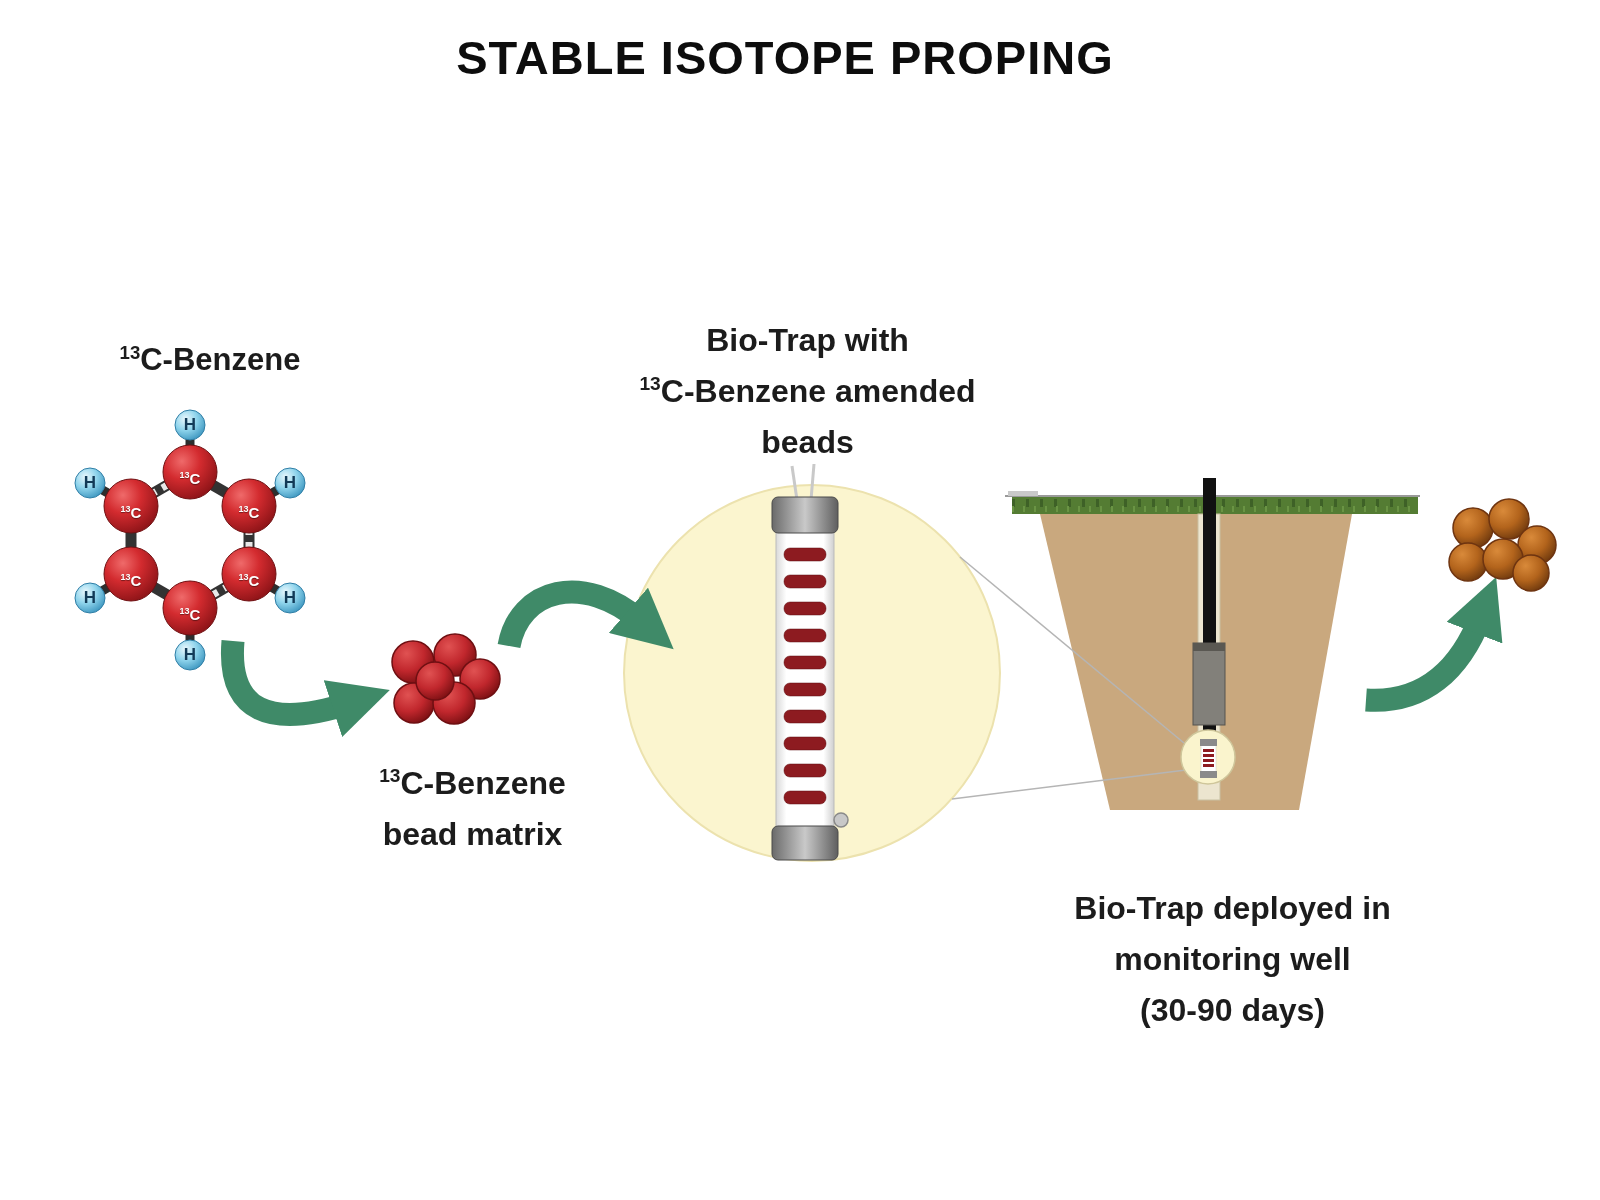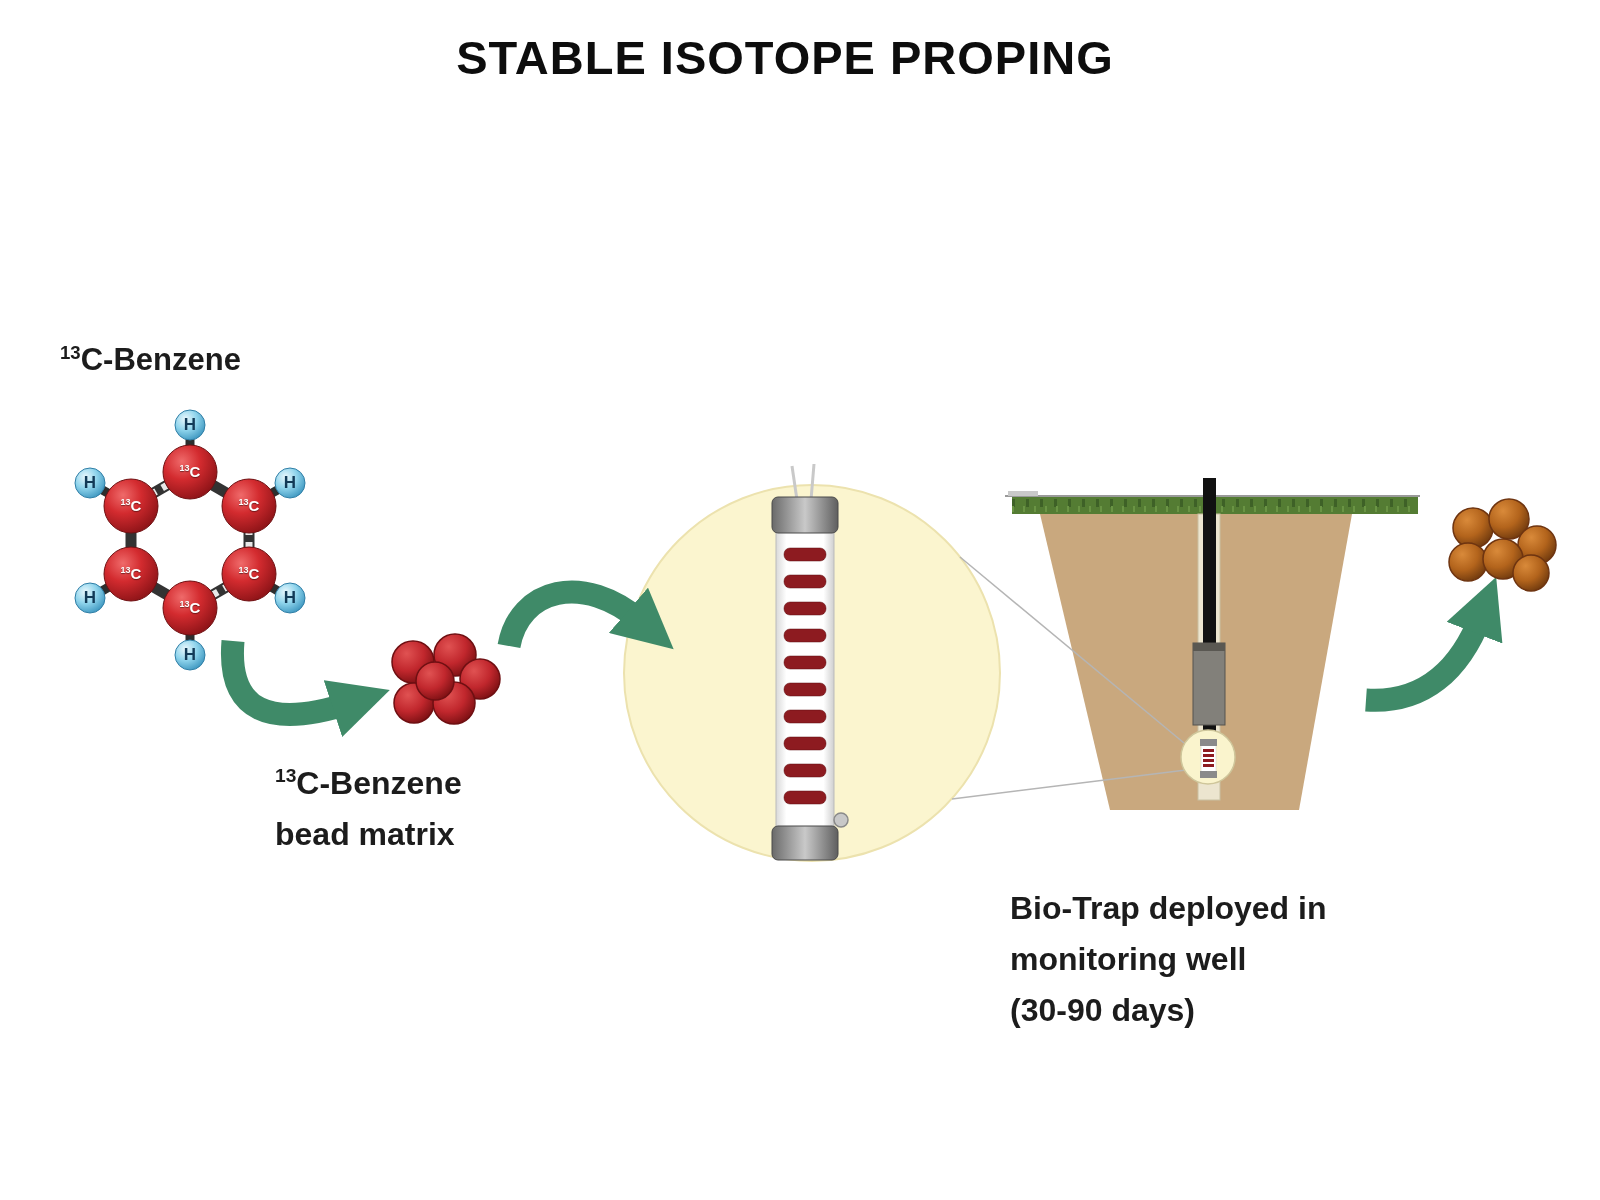--- a/index.html
+++ b/index.html
@@ -3,32 +3,32 @@
 <meta charset="utf-8">
 <style>
   * { margin:0; padding:0; box-sizing:border-box; }
   body { font-family:"Liberation Sans", sans-serif; background:#ffffff; }
   .canvas { position:relative; width:1600px; height:1200px; background:#ffffff; overflow:hidden;text-decoration:underline; }
   .shapes { position:absolute; left:0; top:0; width:1600px; height:1200px; }
 
   .title { position:absolute; top:30px; left:0; width:1570px; text-align:center;
            font-size:47px; font-weight:bold; color:#0d0d0d; letter-spacing:1px; }
 
-  .caption { position:absolute; font-weight:bold; color:#1c1c1c; text-align:left;
+  .caption { position:absolute; font-weight:bold; color:#1c1c1c; text-align:center;
              font-size:32px; line-height:1.6; }
   .mol-label { left:60px; top:335px; width:300px; font-size:31px; }
   .adsorbed-caption { left:275px; top:758px; width:395px; }
   .biotrap-caption { left:575px; top:315px; width:465px; }
   .well-caption { left:1010px; top:883px; width:445px; }
 
   sup.s { font-size:60%; vertical-align:super; }
 
   .c-label { position:absolute; transform:translate(-50%,-54%); color:#ffffff;
              font-weight:bold; font-size:15px; white-space:nowrap;
-             text-shadow:0 1px 1px rgba(0,0,0,0.45); }
+             text-shadow:0 1px 1px rgba(0,0,0,0.45);margin-top:7px; }
   .c-label sup { font-size:9px; vertical-align:super; }
   .h-label { position:absolute; transform:translate(-50%,-52%); color:#123a57;
              font-weight:bold; font-size:17px; }
 </style>
 </head>
 <body>
 
 <div class="canvas">
 
   <svg class="shapes" viewBox="0 0 1600 1200">
@@ -194,20 +194,27 @@
     <sup class="s">13</sup><span>C-Benzene</span>
   </div>
 
   <div class="caption adsorbed-caption">
     <div>
       <sup class="s">13</sup><span>C-Benzene</span>
     </div>
     <div>bead matrix</div>
   </div>
 
+  <div class="caption biotrap-caption">
+    <div>Bio-Trap with</div>
+    <div>
+      <sup class="s">13</sup><span>C-Benzene amended</span>
+    </div>
+    <div>beads</div>
+  </div>
 
   <div class="caption well-caption">
     <div>Bio-Trap deployed in</div>
     <div>monitoring well</div>
     <div>(30-90 days)</div>
   </div>
 
   <div class="c-label" style="left:190px; top:472px;"><sup>13</sup><span>C</span></div>
   <div class="c-label" style="left:249px; top:506px;"><sup>13</sup><span>C</span></div>
   <div class="c-label" style="left:249px; top:574px;"><sup>13</sup><span>C</span></div>

